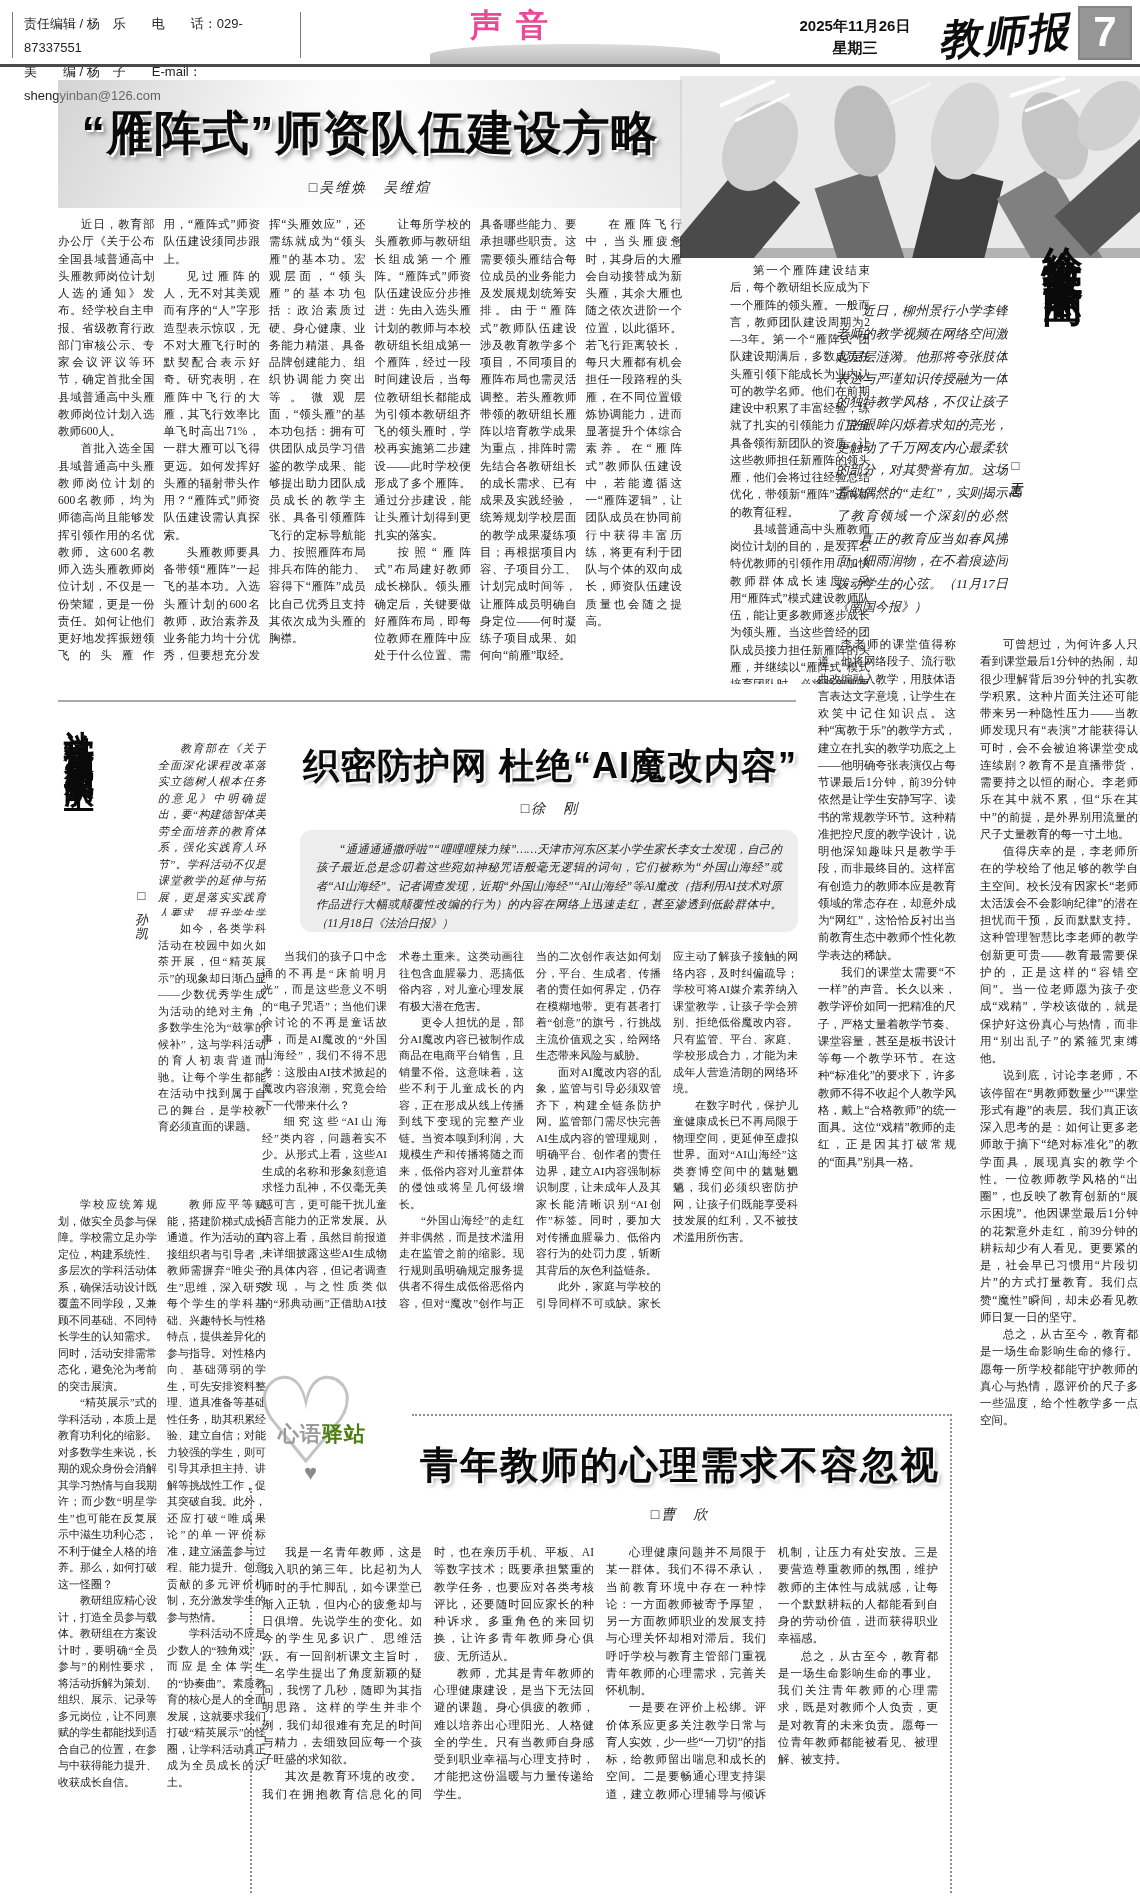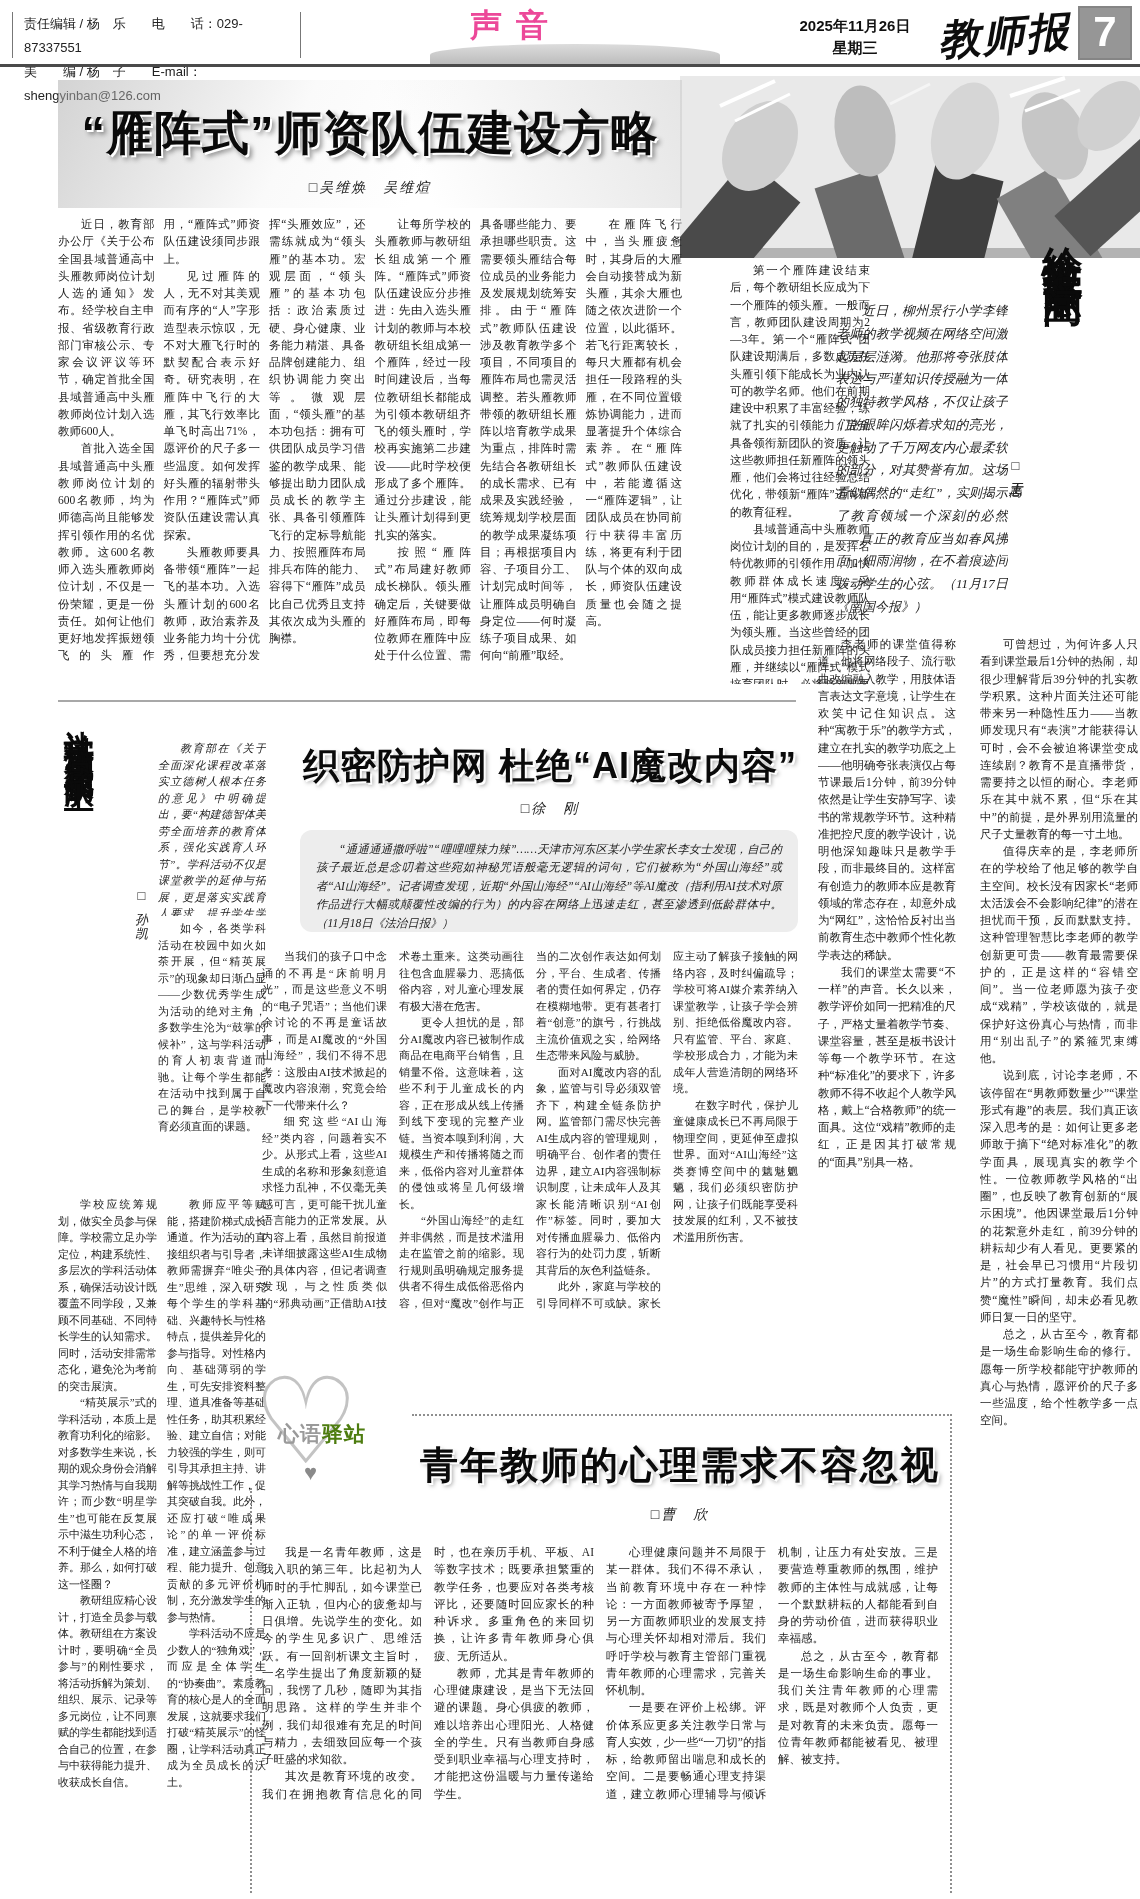--- a/index.html
+++ b/index.html
@@ -102,21 +102,21 @@
 </div>
 
 <div class="abs headline-bg" style="left:58px;top:80px;width:624px;height:128px;">
   <div class="main-headline" style="margin-top:22px;">“雁阵式”师资队伍建设方略</div>
   <div class="byline" style="margin-top:14px;">□吴维焕　吴维煊</div>
 </div>
 
 <div class="abs bodytext jt cols6" style="left:58px;top:216px;width:624px;height:466px;">
   <p>近日，教育部办公厅《关于公布全国县域普通高中头雁教师岗位计划人选的通知》发布。经学校自主申报、省级教育行政部门审核公示、专家会议评议等环节，确定首批全国县域普通高中头雁教师岗位计划入选教师600人。</p>
   <p>首批入选全国县域普通高中头雁教师岗位计划的600名教师，均为师德高尚且能够发挥引领作用的名优教师。这600名教师入选头雁教师岗位计划，不仅是一份荣耀，更是一份责任。如何让他们更好地发挥振翅领飞的头雁作用，“雁阵式”师资队伍建设须同步跟上。</p>
-  <p>见过雁阵的人，无不对其美观而有序的“人”字形造型表示惊叹，无不对大雁飞行时的默契配合表示好奇。研究表明，在雁阵中飞行的大雁，其飞行效率比单飞时高出71%，愿评价的尺子多一些温度。如何发挥好头雁的辐射带头作用？“雁阵式”师资队伍建设需认真探索。</p>
+  <p>见过雁阵的人，无不对其美观而有序的“人”字形造型表示惊叹，无不对大雁飞行时的默契配合表示好奇。研究表明，在雁阵中飞行的大雁，其飞行效率比单飞时高出71%，一群大雁可以飞得更远。如何发挥好头雁的辐射带头作用？“雁阵式”师资队伍建设需认真探索。</p>
   <p>头雁教师要具备带领“雁阵”一起飞的基本功。入选头雁计划的600名教师，政治素养及业务能力均十分优秀，但要想充分发挥“头雁效应”，还需练就成为“领头雁”的基本功。宏观层面，“领头雁”的基本功包括：政治素质过硬、身心健康、业务能力精湛、具备品牌创建能力、组织协调能力突出等。微观层面，“领头雁”的基本功包括：拥有可供团队成员学习借鉴的教学成果、能够提出助力团队成员成长的教学主张、具备引领雁阵飞行的定标导航能力、按照雁阵布局排兵布阵的能力、容得下“雁阵”成员比自己优秀且支持其依次成为头雁的胸襟。</p>
   <p>让每所学校的头雁教师与教研组长组成第一个雁阵。“雁阵式”师资队伍建设应分步推进：先由入选头雁计划的教师与本校教研组长组成第一个雁阵，经过一段时间建设后，当每位教研组长都能成为引领本教研组齐飞的领头雁时，学校再实施第二步建设——此时学校便形成了多个雁阵。通过分步建设，能让头雁计划得到更扎实的落实。</p>
   <p>按照“雁阵式”布局建好教师成长梯队。领头雁确定后，关键要做好雁阵布局，即每位教师在雁阵中应处于什么位置、需具备哪些能力、要承担哪些职责。这需要领头雁结合每位成员的业务能力及发展规划统筹安排。由于“雁阵式”教师队伍建设涉及教育教学多个项目，不同项目的雁阵布局也需灵活调整。若头雁教师带领的教研组长雁阵以培育教学成果为重点，排阵时需先结合各教研组长的成长需求、已有成果及实践经验，统筹规划学校层面的教学成果凝练项目；再根据项目内容、子项目分工、计划完成时间等，让雁阵成员明确自身定位——何时凝练子项目成果、如何向“前雁”取经。</p>
   <p>在雁阵飞行中，当头雁疲惫时，其身后的大雁会自动接替成为新头雁，其余大雁也随之依次进阶一个位置，以此循环。若飞行距离较长，每只大雁都有机会担任一段路程的头雁，在不同位置锻炼协调能力，进而显著提升个体综合素养。在“雁阵式”教师队伍建设中，若能遵循这一“雁阵逻辑”，让团队成员在协同前行中获得丰富历练，将更有利于团队与个体的双向成长，师资队伍建设质量也会随之提高。</p>
 </div>
 <div class="abs bodytext jt" style="left:694px;top:262px;width:140px;height:422px;margin-left:36px;">
   <p>第一个雁阵建设结束后，每个教研组长应成为下一个雁阵的领头雁。一般而言，教师团队建设周期为2—3年。第一个“雁阵式”团队建设期满后，多数成员在头雁引领下能成长为业内认可的教学名师。他们在前期建设中积累了丰富经验，练就了扎实的引领能力，完全具备领衔新团队的资质。让这些教师担任新雁阵的领头雁，他们会将过往经验总结优化，带领新“雁阵”迈向新的教育征程。</p>
   <p>县域普通高中头雁教师岗位计划的目的，是发挥名特优教师的引领作用，加快教师群体成长速度。采用“雁阵式”模式建设教师队伍，能让更多教师逐步成长为领头雁。当这些曾经的团队成员接力担任新雁阵的头雁，并继续以“雁阵式”模式培育团队时，必将培养出更多头雁，大幅提升教师成长效率，为教育发展注入强劲动力。</p>
 </div>
 

